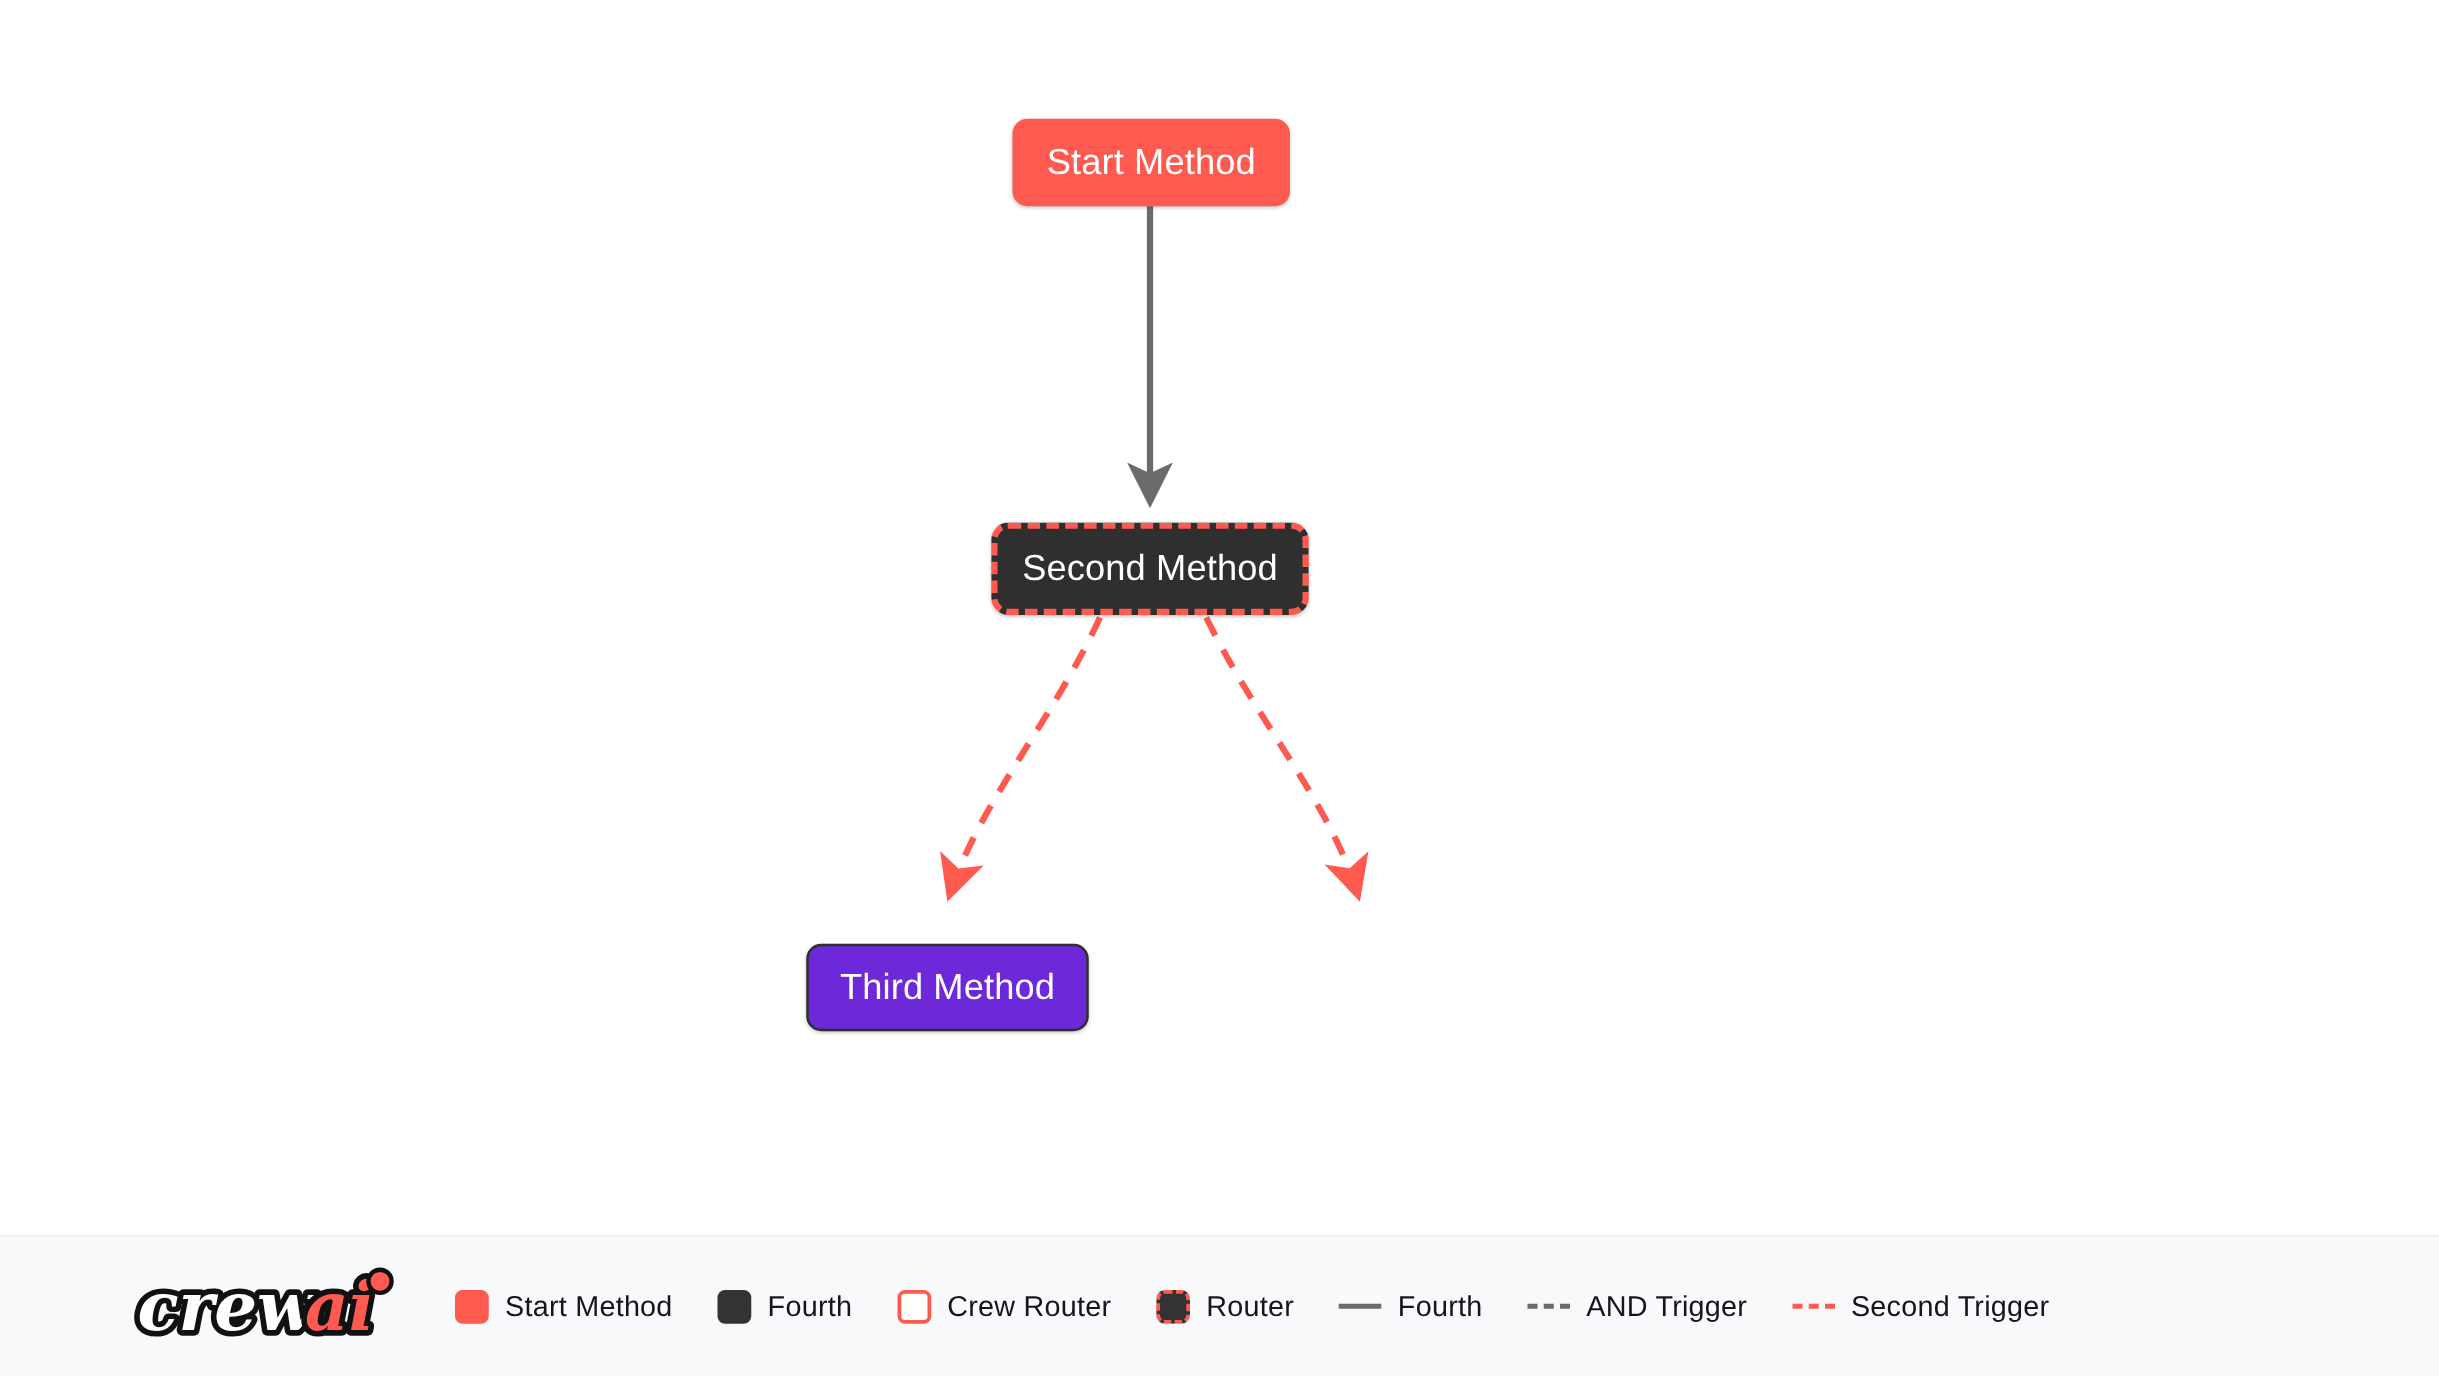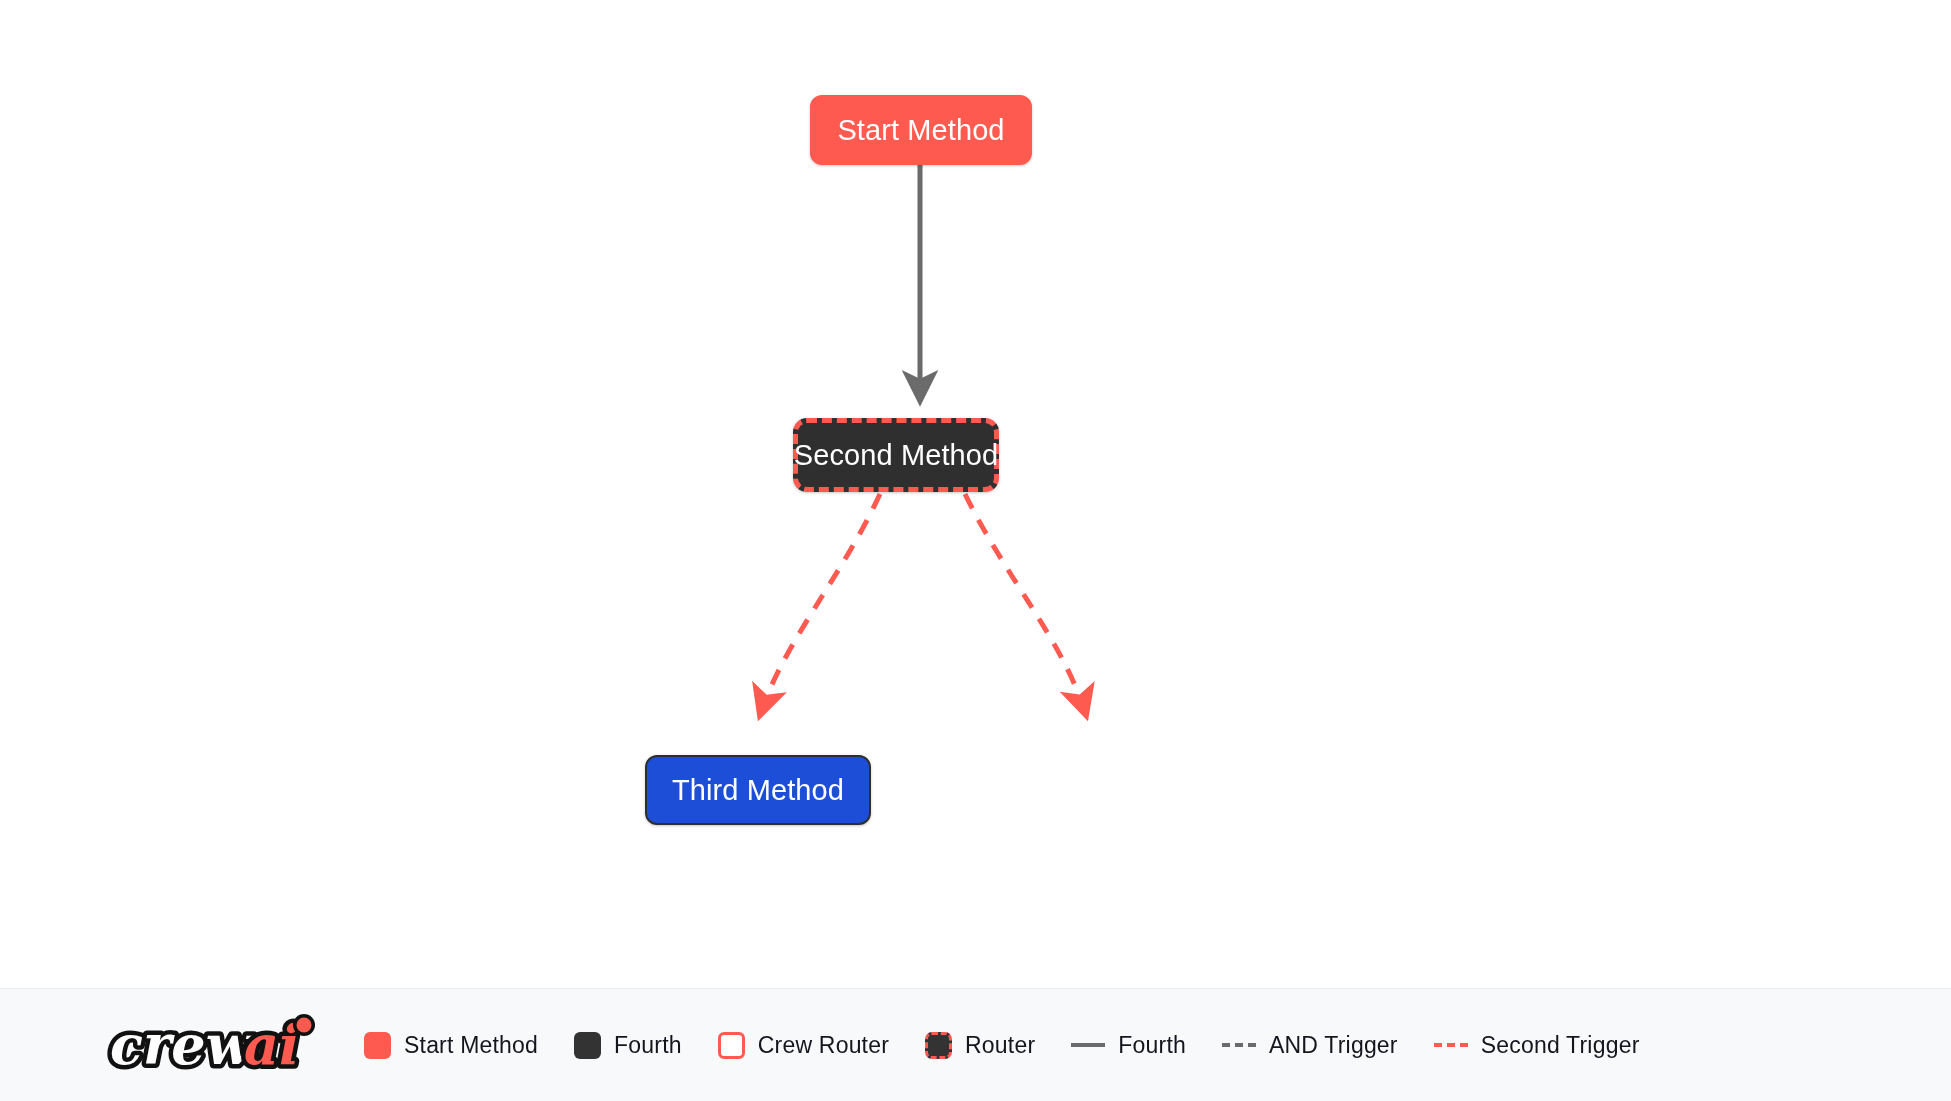--- a/index.html
+++ b/index.html
@@ -45,21 +45,21 @@
     line-height: 1;
     white-space: nowrap;
     letter-spacing: 0.1px;
   }
   .node-start {
     background: #FF5A50;
     border: 2px solid #FF5A50;
     box-shadow: 0 1px 3px rgba(0,0,0,0.22);
   }
   .node-method {
-    background: #1d4ed8;
+    background: #6d28d9;
     border: 2px solid #2F2F2F;
     box-shadow: 0 1px 3px rgba(0,0,0,0.22);
   }
   .node-router {
     background: #2F2F2F;
     border: 5px dashed #FF5A50;
     border-radius: 14px;
     box-shadow: 0 1px 3px rgba(0,0,0,0.22);
   }
 
@@ -141,21 +141,21 @@
 
     <path d="M 880 494 C 840 580, 785 640, 760 715" fill="none" stroke="#FF5A50" stroke-width="5" stroke-dasharray="16 13" stroke-linecap="butt" marker-end="url(#arrow-red)"></path>
 
     <path d="M 965 494 C 1007 580, 1063 640, 1086 715" fill="none" stroke="#FF5A50" stroke-width="5" stroke-dasharray="16 13" stroke-linecap="butt" marker-end="url(#arrow-red)"></path>
   </svg>
 
   <div class="node node-start" style="left:810px; top:95px; width:222px; height:70px;">
     <span>Start Method</span>
   </div>
 
-  <div class="node node-router" style="left:793px; top:418px; width:206px; height:74px;">
+  <div class="node node-router" style="left:793px; top:418px; width:254px; height:74px;">
     <span>Second Method</span>
   </div>
 
   <div class="node node-method" style="left:645px; top:755px; width:226px; height:70px;">
     <span>Third Method</span>
   </div>
 
 
 </div>
 

